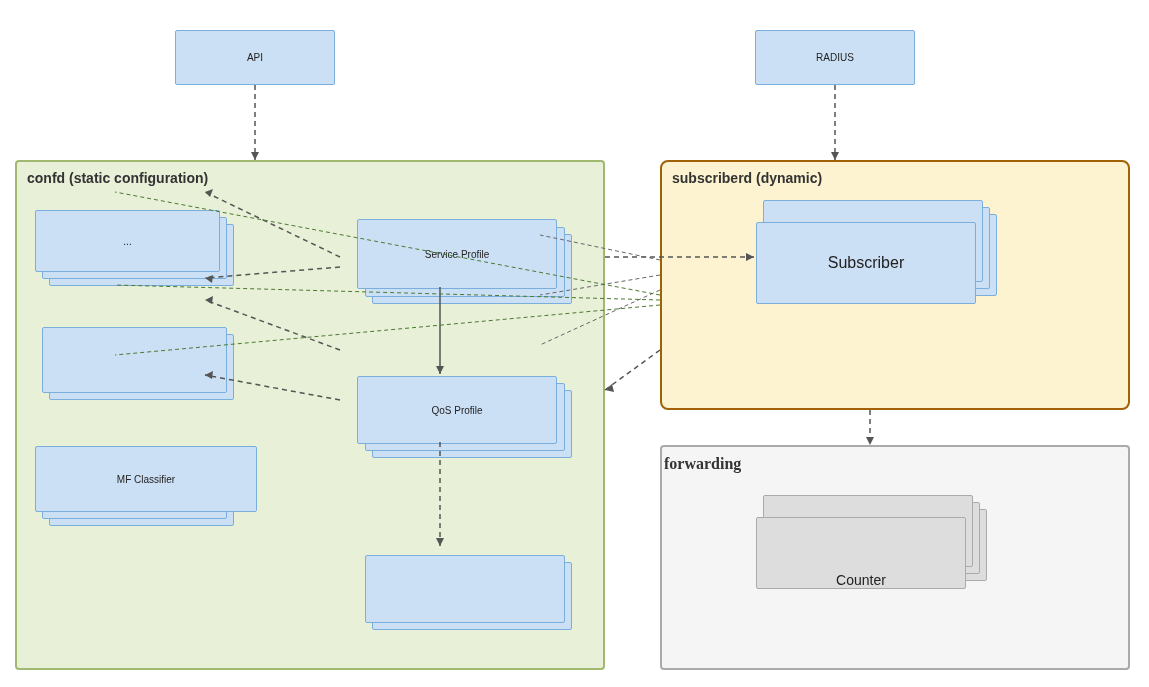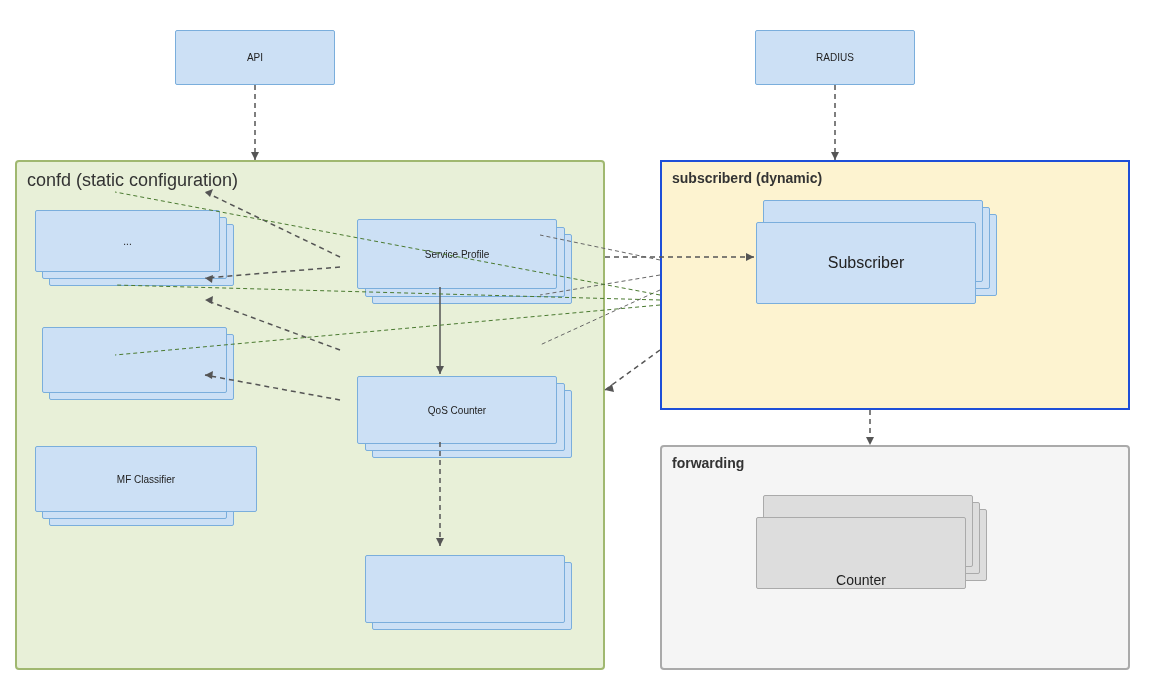--- a/index.html
+++ b/index.html
@@ -56,35 +56,35 @@
       height: 510px;
       background: #e8f0d8;
       border: 2px solid #a0b870;
       border-radius: 4px;
     }
 
     .confd-label {
       position: absolute;
       left: 10px;
       top: 8px;
-      font-weight: normal;
-      font-size: 18px;
+      font-weight: bold;
+      font-size: 14px;
       color: #333;
     }
 
     
     .subscriberd-section {
       position: absolute;
       left: 660px;
       top: 160px;
       width: 470px;
       height: 250px;
       background: #fdf3d0;
-      border: 2px solid #1d4ed8;
-      border-radius: 0;
+      border: 2px solid #a16207;
+      border-radius: 8px;
     }
 
     .subscriberd-label {
       position: absolute;
       left: 10px;
       top: 8px;
       font-weight: bold;
       font-size: 14px;
       color: #333;
     }
@@ -96,25 +96,26 @@
       top: 445px;
       width: 470px;
       height: 225px;
       background: #f5f5f5;
       border: 2px solid #aaa;
       border-radius: 4px;
     }
 
     .forwarding-label {
       position: absolute;
-      left: 10px;
+      left: 2px;
       top: 8px;
       font-weight: bold;
-      font-size: 14px;
+      font-size: 16px;
       color: #333;
+      font-family: Liberation Serif, serif;
     }
 
     
     .blue-box {
       position: absolute;
       background: #cce0f5;
       border: 1px solid #7aaedc;
       border-radius: 2px;
       display: flex;
       align-items: center;
@@ -195,21 +196,21 @@
 
     <div class="stack-layer" style="left:355px;top:72px;width:200px;height:70px;"></div>
     <div class="stack-layer" style="left:348px;top:65px;width:200px;height:70px;"></div>
     <div class="blue-box" style="left:340px;top:57px;width:200px;height:70px;">
       <span>Service Profile</span>
     </div>
 
     <div class="stack-layer" style="left:355px;top:228px;width:200px;height:68px;"></div>
     <div class="stack-layer" style="left:348px;top:221px;width:200px;height:68px;"></div>
     <div class="blue-box" style="left:340px;top:214px;width:200px;height:68px;">
-      <span>QoS Counter</span>
+      <span>QoS Profile</span>
     </div>
 
     <div class="stack-layer" style="left:355px;top:400px;width:200px;height:68px;"></div>
     <div class="stack-layer" style="left:348px;top:393px;width:200px;height:68px;"></div>
   </div>
 
   <div class="subscriberd-section">
     <span class="subscriberd-label">subscriberd (dynamic)</span>
 
     <div class="stack-layer" style="left:115px;top:52px;width:220px;height:82px;background:#cce0f5;border-color:#7aaedc;"></div>

